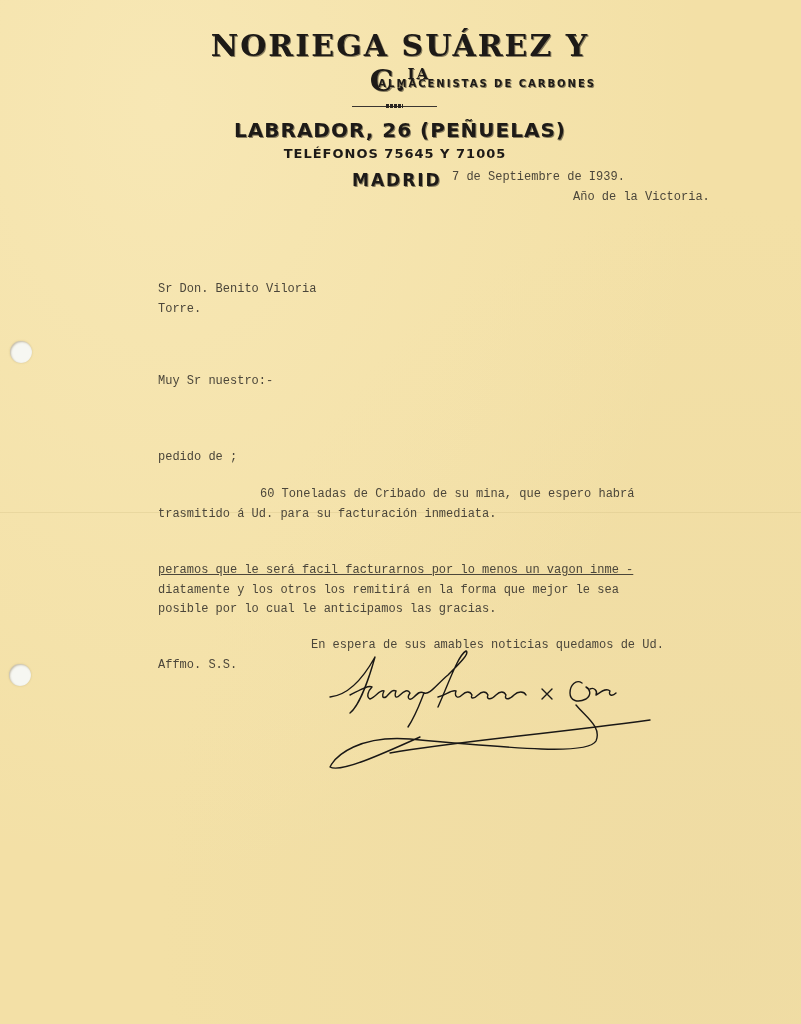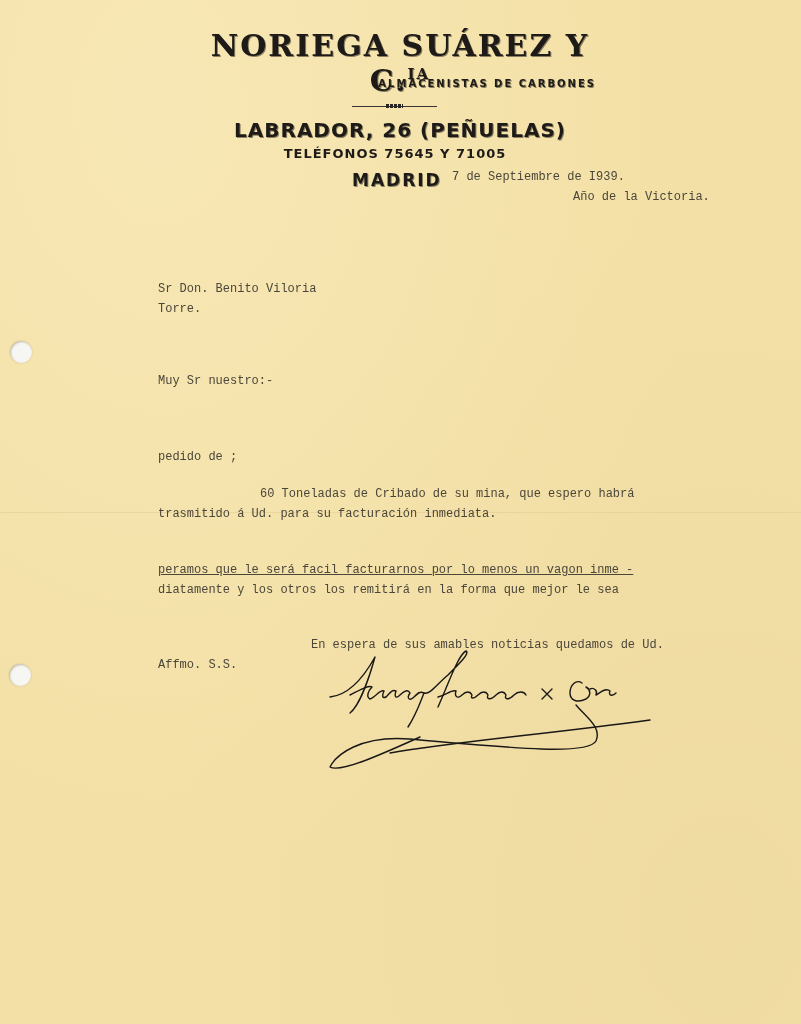--- a/index.html
+++ b/index.html
@@ -155,20 +155,21 @@
 
   <div class="typed" style="left:158px; top:370px;">Muy Sr nuestro:-</div>
 
   <div class="typed" style="left:158px; top:446px;">pedido de ;</div>
 
   <div class="typed" style="left:260px; top:483px;">60 Toneladas de Cribado de su mina, que espero habrá</div>
   <div class="typed" style="left:158px; top:503px;">trasmitido á Ud. para su facturación inmediata.</div>
 
   <div class="typed" style="left:158px; top:559px;text-decoration:underline;">peramos que le será facil facturarnos por lo menos un vagon inme -</div>
   <div class="typed" style="left:158px; top:579px;">diatamente y los otros los remitirá en la forma que mejor le sea</div>
+  <div class="typed" style="left:158px; top:598px;">posible por lo cual le anticipamos las gracias.</div>
 
   <div class="typed" style="left:311px; top:634px;">En espera de sus amables noticias quedamos de Ud.</div>
   <div class="typed" style="left:158px; top:654px;">Affmo. S.S.</div>
 
   <svg class="signature" viewBox="0 0 340 135">
     <g fill="none" stroke="#1a1816" stroke-width="1.4" stroke-linecap="round" stroke-linejoin="round">
       <path d="M10,52 C30,50 45,30 55,12 C50,30 40,60 30,68"></path>
       <path d="M30,50 C40,45 48,40 52,42 C48,46 46,52 50,54 C56,52 60,44 64,46 C62,50 62,54 66,52 C70,48 72,44 76,46 C74,52 76,54 80,50 C84,46 88,44 90,48 C86,54 90,56 94,52 C98,48 100,46 104,48 C100,58 96,70 88,82"></path>
       <path d="M104,48 C110,50 116,40 128,30 C140,18 150,8 146,6 C138,10 128,40 118,62"></path>
       <path d="M118,52 C126,50 132,44 136,46 C134,52 138,54 142,50 C146,46 150,46 152,50 C150,54 154,54 158,50 C162,46 166,46 168,50 C166,54 170,56 176,50 C180,46 184,46 186,50 C184,54 188,56 194,50 C198,46 204,46 206,50"></path>

